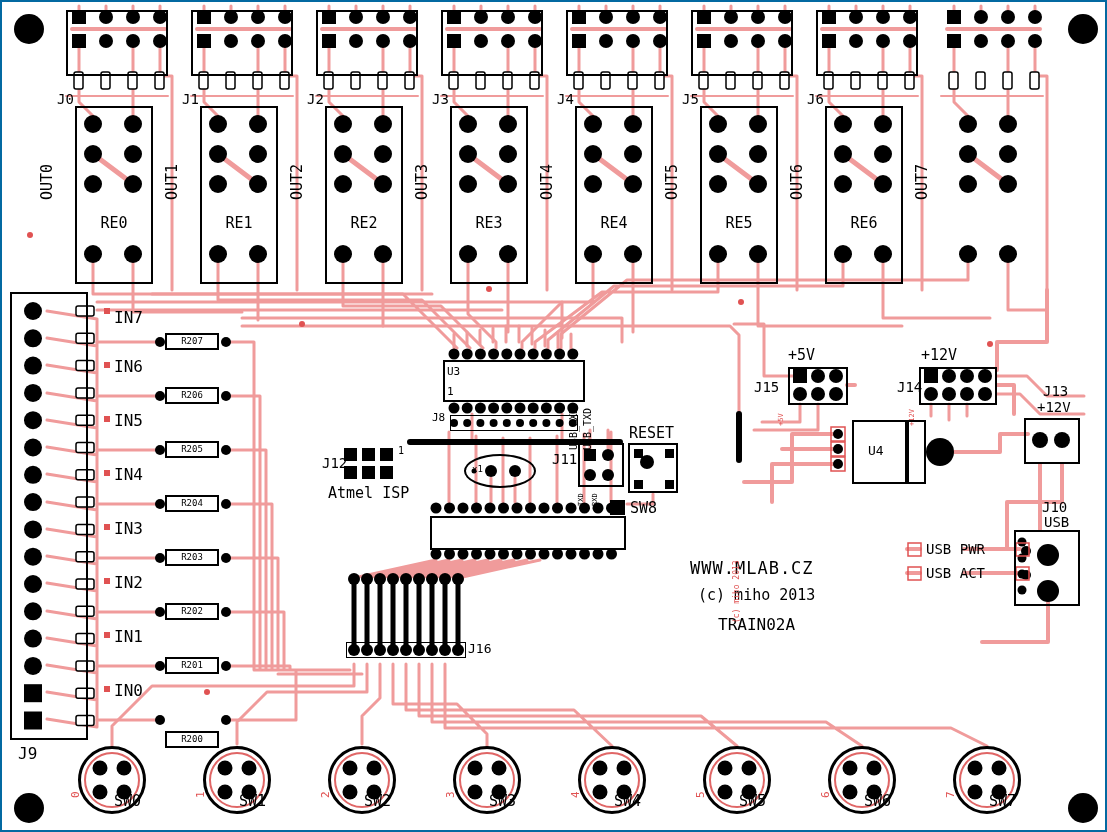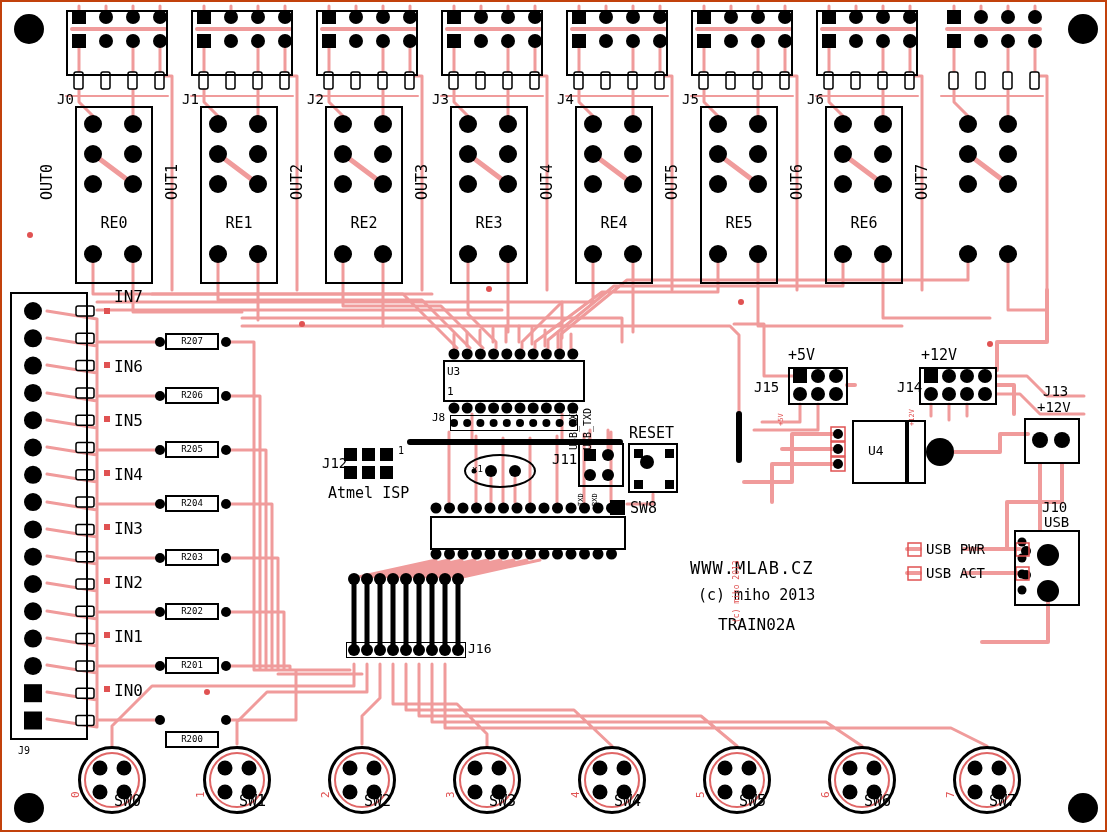--- a/index.html
+++ b/index.html
@@ -1,17 +1,17 @@
 <!DOCTYPE html>
 <html><head>
 <meta charset="utf-8">
 <style>
 *{margin:0;padding:0;box-sizing:border-box}
 body{background:#9a9a9a}
-.board{position:relative;width:1107px;height:832px;background:#fff;border:2px solid #c2410c;overflow:hidden;font-family:"DejaVu Sans Mono",monospace}
+.board{position:relative;width:1107px;height:832px;background:#fff;border:2px solid #0369a1;overflow:hidden;font-family:"DejaVu Sans Mono",monospace}
 .layer{position:absolute;left:0;top:0;width:1107px;height:832px}
 .t{position:absolute;color:#000;white-space:nowrap;line-height:1;font-family:"DejaVu Sans Mono",monospace;font-size:14px}
 .vt{transform:rotate(-90deg);transform-origin:left bottom}
 .red{color:#e05252}
 .box{position:absolute;border:2px solid #000;background:transparent}
 .conn{position:absolute;top:6px;width:112px;height:100px}
 .cbody{position:absolute;left:4px;top:2px;width:102px;height:66px;border:2px solid #000}
 .clabel{position:absolute;left:-5px;top:84px;font-size:14px}
 .relay{position:absolute;top:104px;width:78px;height:178px;border:2px solid #000}
 .rlabel{position:absolute;top:108px;width:100%;text-align:center;font-size:15px}
@@ -507,23 +507,23 @@
   <div class="t outlbl" style="left:56px">OUT0</div>
   <div class="t outlbl" style="left:181px">OUT1</div>
   <div class="t outlbl" style="left:306px">OUT2</div>
   <div class="t outlbl" style="left:431px">OUT3</div>
   <div class="t outlbl" style="left:556px">OUT4</div>
   <div class="t outlbl" style="left:681px">OUT5</div>
   <div class="t outlbl" style="left:806px">OUT6</div>
   <div class="t outlbl" style="left:931px">OUT7</div>
 
   <div class="j9"></div>
-  <div class="t" style="left:16px;top:744px;font-size:10px">J9</div>
-
-  <div class="t inlbl" style="top:287px">IN7</div>
+  <div class="t" style="left:16px;top:744px;font-size:16px">J9</div>
+
+  <div class="t inlbl" style="top:308px">IN7</div>
   <div class="t inlbl" style="top:357px">IN6</div>
   <div class="t inlbl" style="top:411px">IN5</div>
   <div class="t inlbl" style="top:465px">IN4</div>
   <div class="t inlbl" style="top:519px">IN3</div>
   <div class="t inlbl" style="top:573px">IN2</div>
   <div class="t inlbl" style="top:627px">IN1</div>
   <div class="t inlbl" style="top:681px">IN0</div>
 
   <div class="res" style="top:331px">
       <div class="rbox">R207</div>

